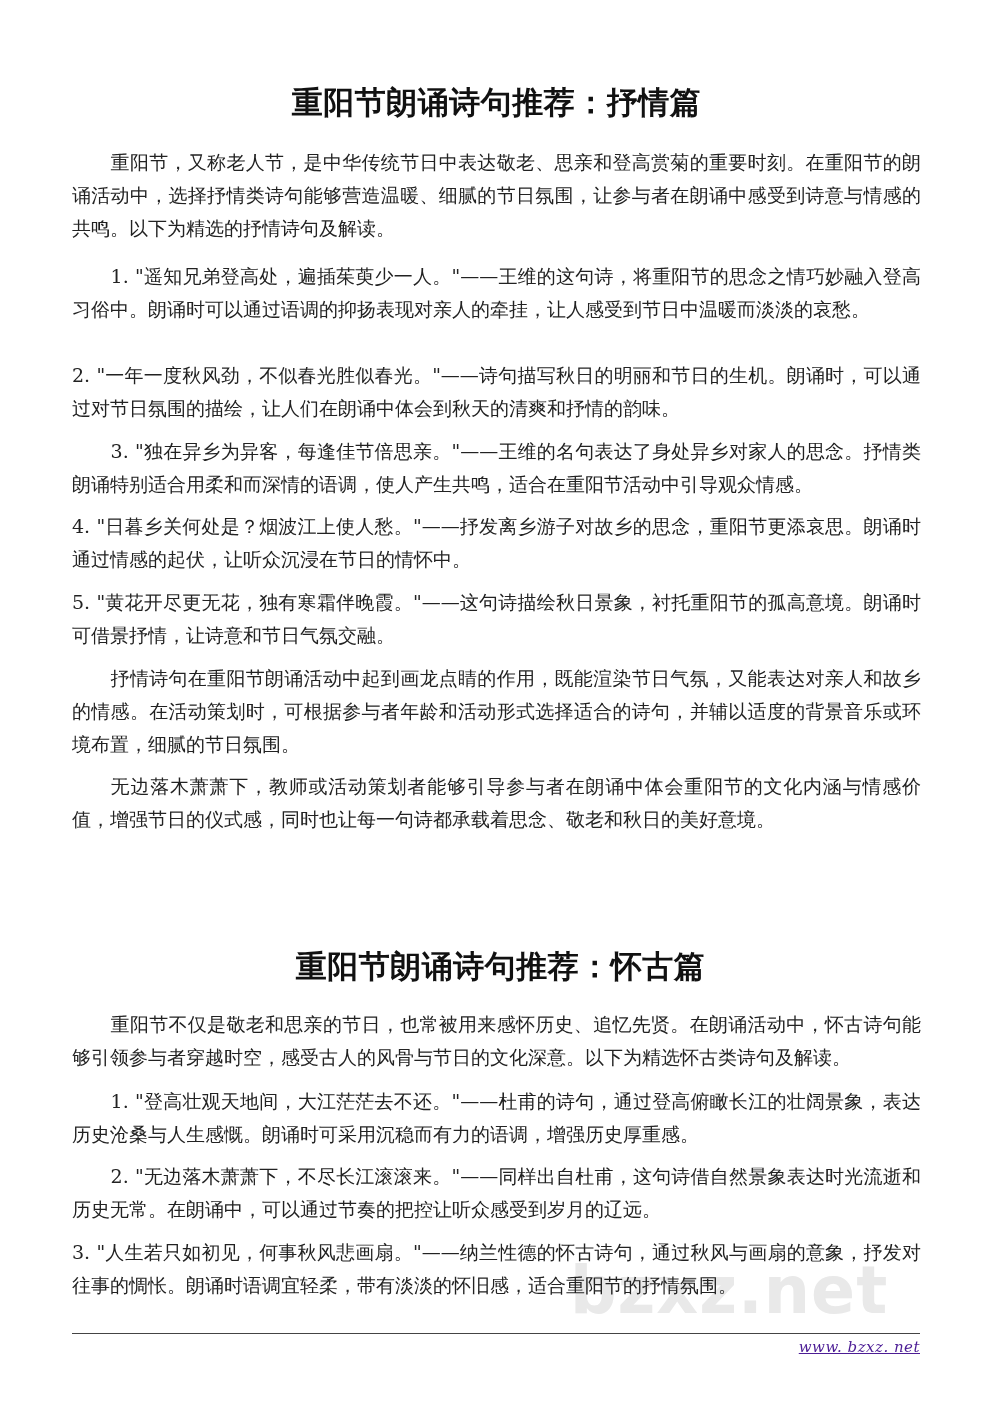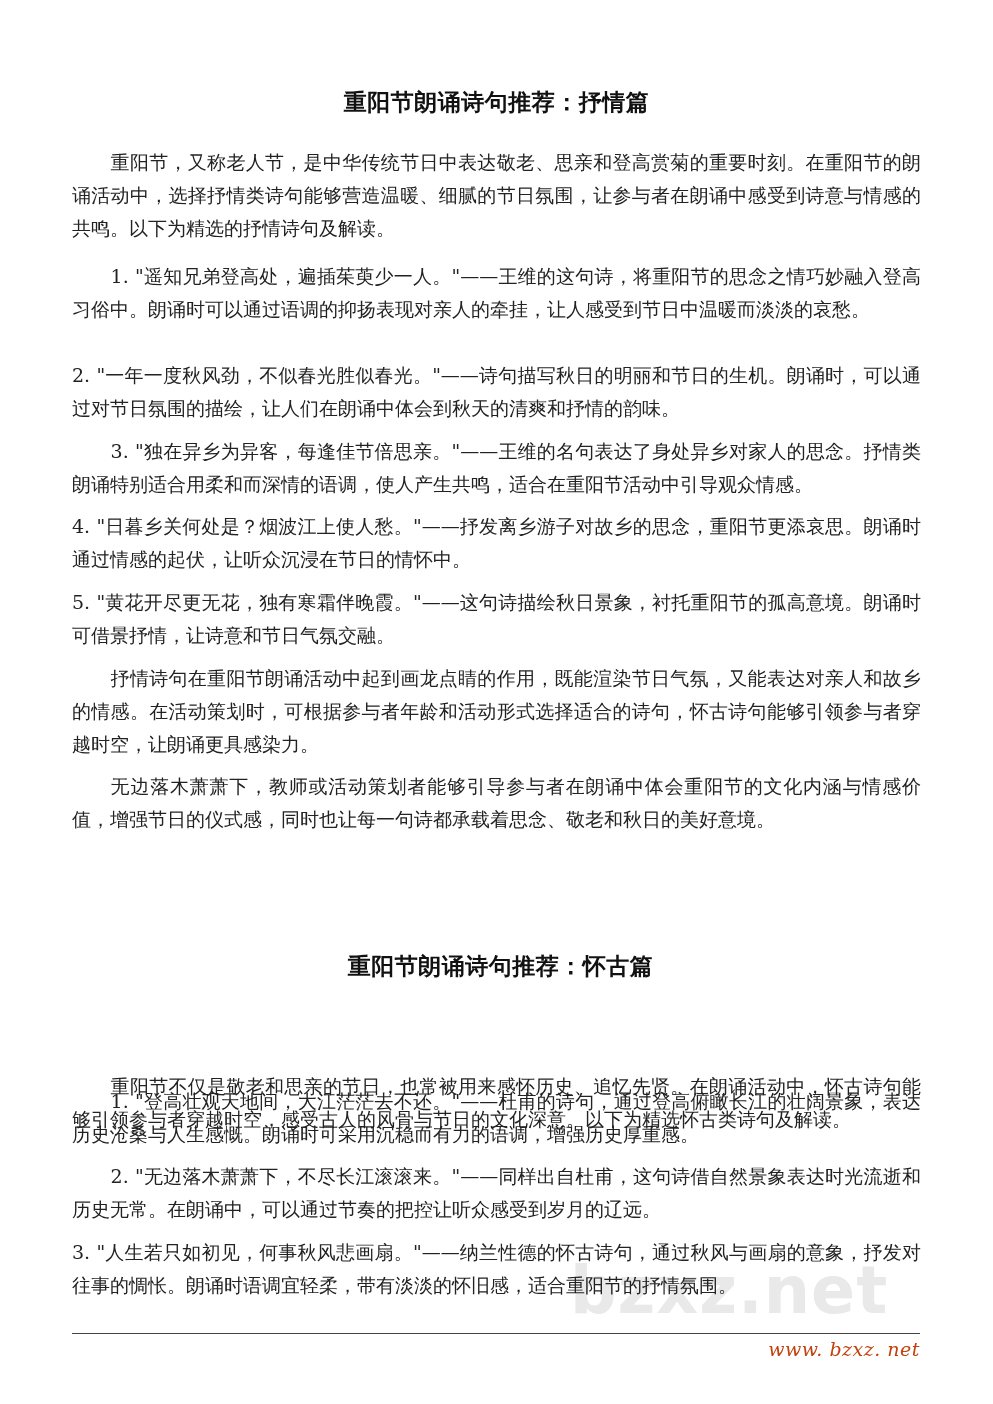--- a/index.html
+++ b/index.html
@@ -1,43 +1,43 @@
 <!DOCTYPE html>
 <html><head>
 <meta charset="utf-8">
 <style>
   html, body { margin: 0; padding: 0; background: #ffffff; }
   body { width: 993px; height: 1404px; position: relative; overflow: hidden; color: #1a1a1a; }
   .page { position: absolute; left: 72px; top: 0; width: 849px; }
-  .title { position: absolute; left: 0; width: 849px; text-align: center; font-family: "DejaVu Sans", sans-serif; font-weight: bold; font-size: 23px; line-height: 40px; letter-spacing: 0.5px; color: #111; }
+  .title { position: absolute; left: 0; width: 849px; text-align: center; font-family: "DejaVu Sans", sans-serif; font-weight: bold; font-size: 31px; line-height: 40px; letter-spacing: 0.5px; color: #111; }
   .para { position: absolute; left: 0; width: 849px; font-family: "DejaVu Serif", serif; font-size: 19px; line-height: 33px; margin: 0; text-align: justify; text-align-last: left; word-break: break-all; color: #222; }
   .indent { text-indent: 38.6px; }
   .footer-rule { position: absolute; left: 72px; top: 1333px; width: 848px; height: 0; border-top: 1px solid #444; }
-  .footer-url { position: absolute; right: 73px; top: 1338px; font-family: "DejaVu Serif", serif; font-style: italic; font-size: 19px; color: #c2410c; letter-spacing: 0.5px; }
+  .footer-url { position: absolute; right: 73px; top: 1338px; font-family: "DejaVu Serif", serif; font-style: italic; font-size: 15px; color: #4c1d95; letter-spacing: 0.5px; text-decoration: underline; }
   .watermark { position: absolute; left: 570px; top: 1248px; font-family: "DejaVu Sans", sans-serif; font-weight: bold; font-size: 65px; line-height: 86px; color: #e9e9e9; letter-spacing: 1px; z-index: 0; }
   .para, .title { z-index: 1; }
 </style>
 </head>
 <body>
 
 <div class="watermark">bzxz.net</div>
 
 <div class="page">
 
   <h1 class="title" style="top:82px;margin:0;">重阳节朗诵诗句推荐：抒情篇</h1>
   <p class="para indent" style="top:146px;">重阳节，又称老人节，是中华传统节日中表达敬老、思亲和登高赏菊的重要时刻。在重阳节的朗诵活动中，选择抒情类诗句能够营造温暖、细腻的节日氛围，让参与者在朗诵中感受到诗意与情感的共鸣。以下为精选的抒情诗句及解读。</p>
   <p class="para indent" style="top:260px;">1. "遥知兄弟登高处，遍插茱萸少一人。"——王维的这句诗，将重阳节的思念之情巧妙融入登高习俗中。朗诵时可以通过语调的抑扬表现对亲人的牵挂，让人感受到节日中温暖而淡淡的哀愁。</p>
   <p class="para" style="top:359px;">2. "一年一度秋风劲，不似春光胜似春光。"——诗句描写秋日的明丽和节日的生机。朗诵时，可以通过对节日氛围的描绘，让人们在朗诵中体会到秋天的清爽和抒情的韵味。</p>
   <p class="para indent" style="top:435px;">3. "独在异乡为异客，每逢佳节倍思亲。"——王维的名句表达了身处异乡对家人的思念。抒情类朗诵特别适合用柔和而深情的语调，使人产生共鸣，适合在重阳节活动中引导观众情感。</p>
   <p class="para" style="top:510px;">4. "日暮乡关何处是？烟波江上使人愁。"——抒发离乡游子对故乡的思念，重阳节更添哀思。朗诵时通过情感的起伏，让听众沉浸在节日的情怀中。</p>
   <p class="para" style="top:586px;">5. "黄花开尽更无花，独有寒霜伴晚霞。"——这句诗描绘秋日景象，衬托重阳节的孤高意境。朗诵时可借景抒情，让诗意和节日气氛交融。</p>
-  <p class="para indent" style="top:662px;">抒情诗句在重阳节朗诵活动中起到画龙点睛的作用，既能渲染节日气氛，又能表达对亲人和故乡的情感。在活动策划时，可根据参与者年龄和活动形式选择适合的诗句，怀古诗句能够引领参与者穿越时空，让朗诵更具感染力。</p>
+  <p class="para indent" style="top:662px;">抒情诗句在重阳节朗诵活动中起到画龙点睛的作用，既能渲染节日气氛，又能表达对亲人和故乡的情感。在活动策划时，可根据参与者年龄和活动形式选择适合的诗句，并辅以适度的背景音乐或环境布置，细腻的节日氛围。</p>
   <p class="para indent" style="top:770px;">无边落木萧萧下，教师或活动策划者能够引导参与者在朗诵中体会重阳节的文化内涵与情感价值，增强节日的仪式感，同时也让每一句诗都承载着思念、敬老和秋日的美好意境。</p>
 
   <h1 class="title" style="top:942px;margin:4px;">重阳节朗诵诗句推荐：怀古篇</h1>
-  <p class="para indent" style="top:1070px;">重阳节不仅是敬老和思亲的节日，也常被用来感怀历史、追忆先贤。在朗诵活动中，怀古诗句能够引领参与者穿越时空，感受古人的风骨与节日的文化深意。以下为精选怀古类诗句及解读。</p>
+  <p class="para indent" style="top:1008px;">重阳节不仅是敬老和思亲的节日，也常被用来感怀历史、追忆先贤。在朗诵活动中，怀古诗句能够引领参与者穿越时空，感受古人的风骨与节日的文化深意。以下为精选怀古类诗句及解读。</p>
   <p class="para indent" style="top:1085px;">1. "登高壮观天地间，大江茫茫去不还。"——杜甫的诗句，通过登高俯瞰长江的壮阔景象，表达历史沧桑与人生感慨。朗诵时可采用沉稳而有力的语调，增强历史厚重感。</p>
   <p class="para indent" style="top:1160px;">2. "无边落木萧萧下，不尽长江滚滚来。"——同样出自杜甫，这句诗借自然景象表达时光流逝和历史无常。在朗诵中，可以通过节奏的把控让听众感受到岁月的辽远。</p>
   <p class="para" style="top:1236px;">3. "人生若只如初见，何事秋风悲画扇。"——纳兰性德的怀古诗句，通过秋风与画扇的意象，抒发对往事的惆怅。朗诵时语调宜轻柔，带有淡淡的怀旧感，适合重阳节的抒情氛围。</p>
 </div>
 
 <div class="footer-rule"></div>
 <div class="footer-url">www. bzxz. net</div>
 
 </body></html>

